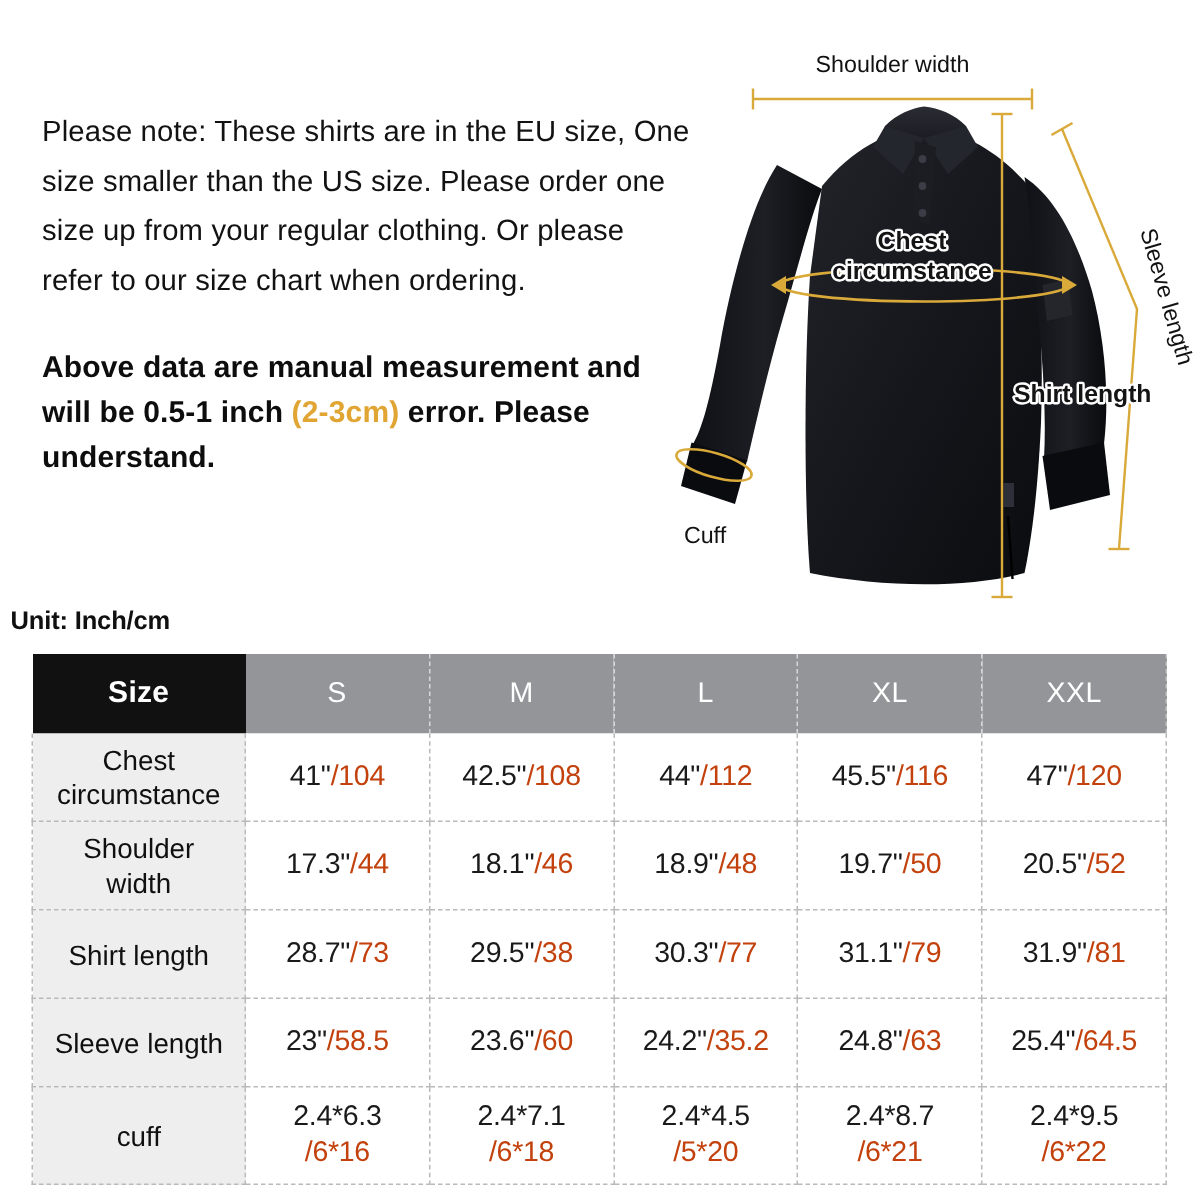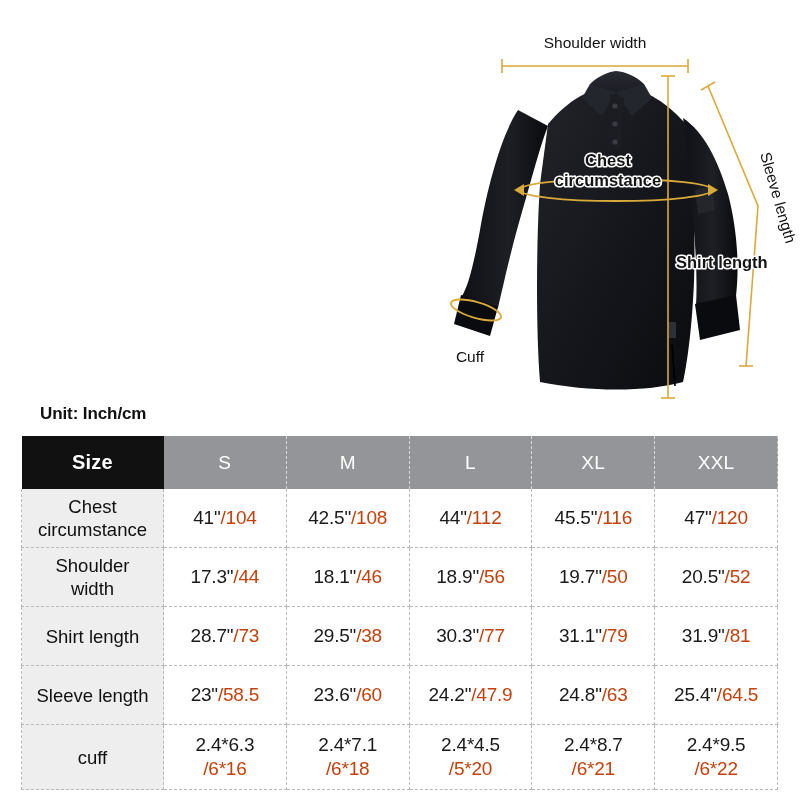--- a/index.html
+++ b/index.html
@@ -64,21 +64,21 @@
     fill: #141414;
     stroke: #ffffff;
     stroke-width: 3.2px;
     paint-order: stroke fill;
     stroke-linejoin: round;
   }
 
   
   #unit-caption {
     position: absolute;
-    left: 40px;
+    left: 7px;
     top: 404px;
     font-size: 17px;
     font-weight: bold;
     color: #101010;
     letter-spacing: -.1px;
   }
 
   
   #size-table-wrap {
     position: absolute;
@@ -144,20 +144,24 @@
   tr.body-row td { height: 58px; }
   tr.body-row.cuff-row td { height: 64px; }
   .val-cm { color: #c2410c; }
   .val-in { color: #1a1a1a; }
   .cuff-line2 { display: block; }
 </style>
 </head>
 <body>
 
 <div id="note-block">
+  <div class="note-para-1">Please note: These shirts are in the EU size, One size smaller than the US size. Please order one size up from your regular clothing. Or please refer to our size chart when ordering.</div>
+  <div class="note-para-2">
+    <span>Above data are manual measurement and will be 0.5-1 inch </span><span class="accent">(2-3cm)</span><span> error. Please understand.</span>
+  </div>
 </div>
 
 <div id="shirt-figure">
   <svg id="shirt-svg" viewBox="0 0 360 392" xmlns="http://www.w3.org/2000/svg">
     <defs>
       <linearGradient id="clothGrad" x1="0" y1="0" x2="1" y2="1">
         <stop offset="0%" stop-color="#22242a"></stop>
         <stop offset="45%" stop-color="#17181d"></stop>
         <stop offset="100%" stop-color="#0b0c10"></stop>
       </linearGradient>
@@ -296,21 +300,21 @@
           <span>Shoulder</span><br>
           <span>width</span>
         </td>
         <td class="val-cell">
           <span class="val-in">17.3"</span><span class="val-cm">/44</span>
         </td>
         <td class="val-cell">
           <span class="val-in">18.1"</span><span class="val-cm">/46</span>
         </td>
         <td class="val-cell">
-          <span class="val-in">18.9"</span><span class="val-cm">/56</span>
+          <span class="val-in">18.9"</span><span class="val-cm">/48</span>
         </td>
         <td class="val-cell">
           <span class="val-in">19.7"</span><span class="val-cm">/50</span>
         </td>
         <td class="val-cell">
           <span class="val-in">20.5"</span><span class="val-cm">/52</span>
         </td>
       </tr>
 
       <tr class="body-row">
@@ -338,21 +342,21 @@
         <td class="row-label">
           <span>Sleeve length</span>
         </td>
         <td class="val-cell">
           <span class="val-in">23"</span><span class="val-cm">/58.5</span>
         </td>
         <td class="val-cell">
           <span class="val-in">23.6"</span><span class="val-cm">/60</span>
         </td>
         <td class="val-cell">
-          <span class="val-in">24.2"</span><span class="val-cm">/47.9</span>
+          <span class="val-in">24.2"</span><span class="val-cm">/35.2</span>
         </td>
         <td class="val-cell">
           <span class="val-in">24.8"</span><span class="val-cm">/63</span>
         </td>
         <td class="val-cell">
           <span class="val-in">25.4"</span><span class="val-cm">/64.5</span>
         </td>
       </tr>
 
       <tr class="body-row cuff-row">

